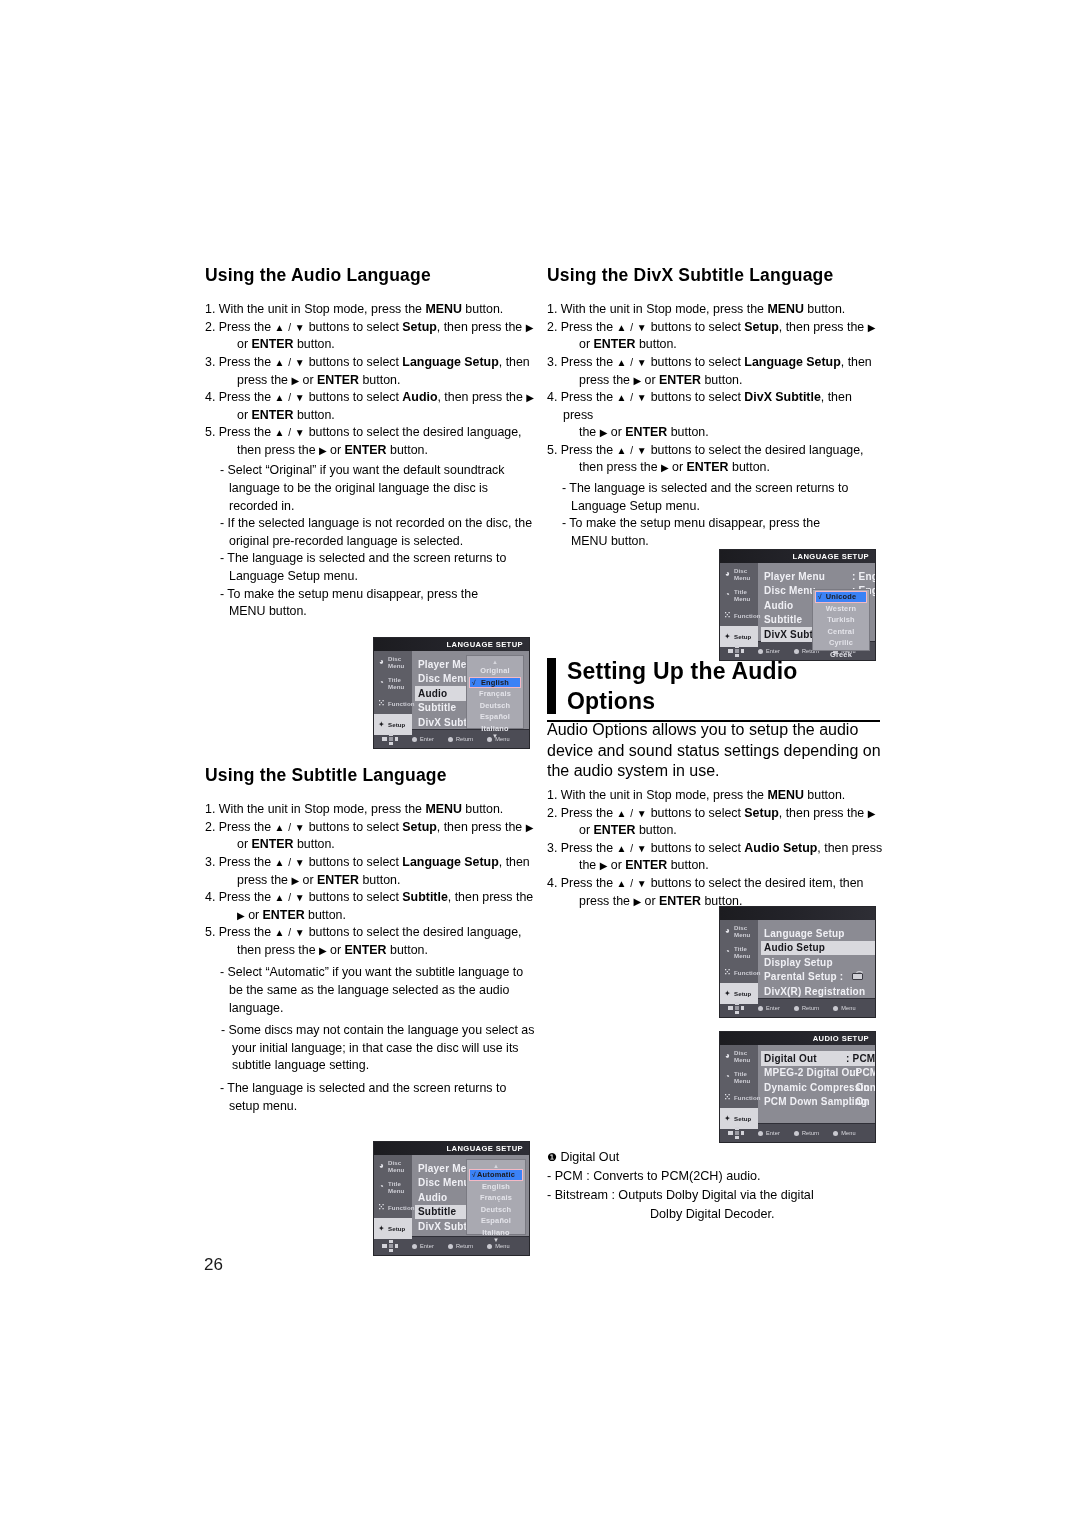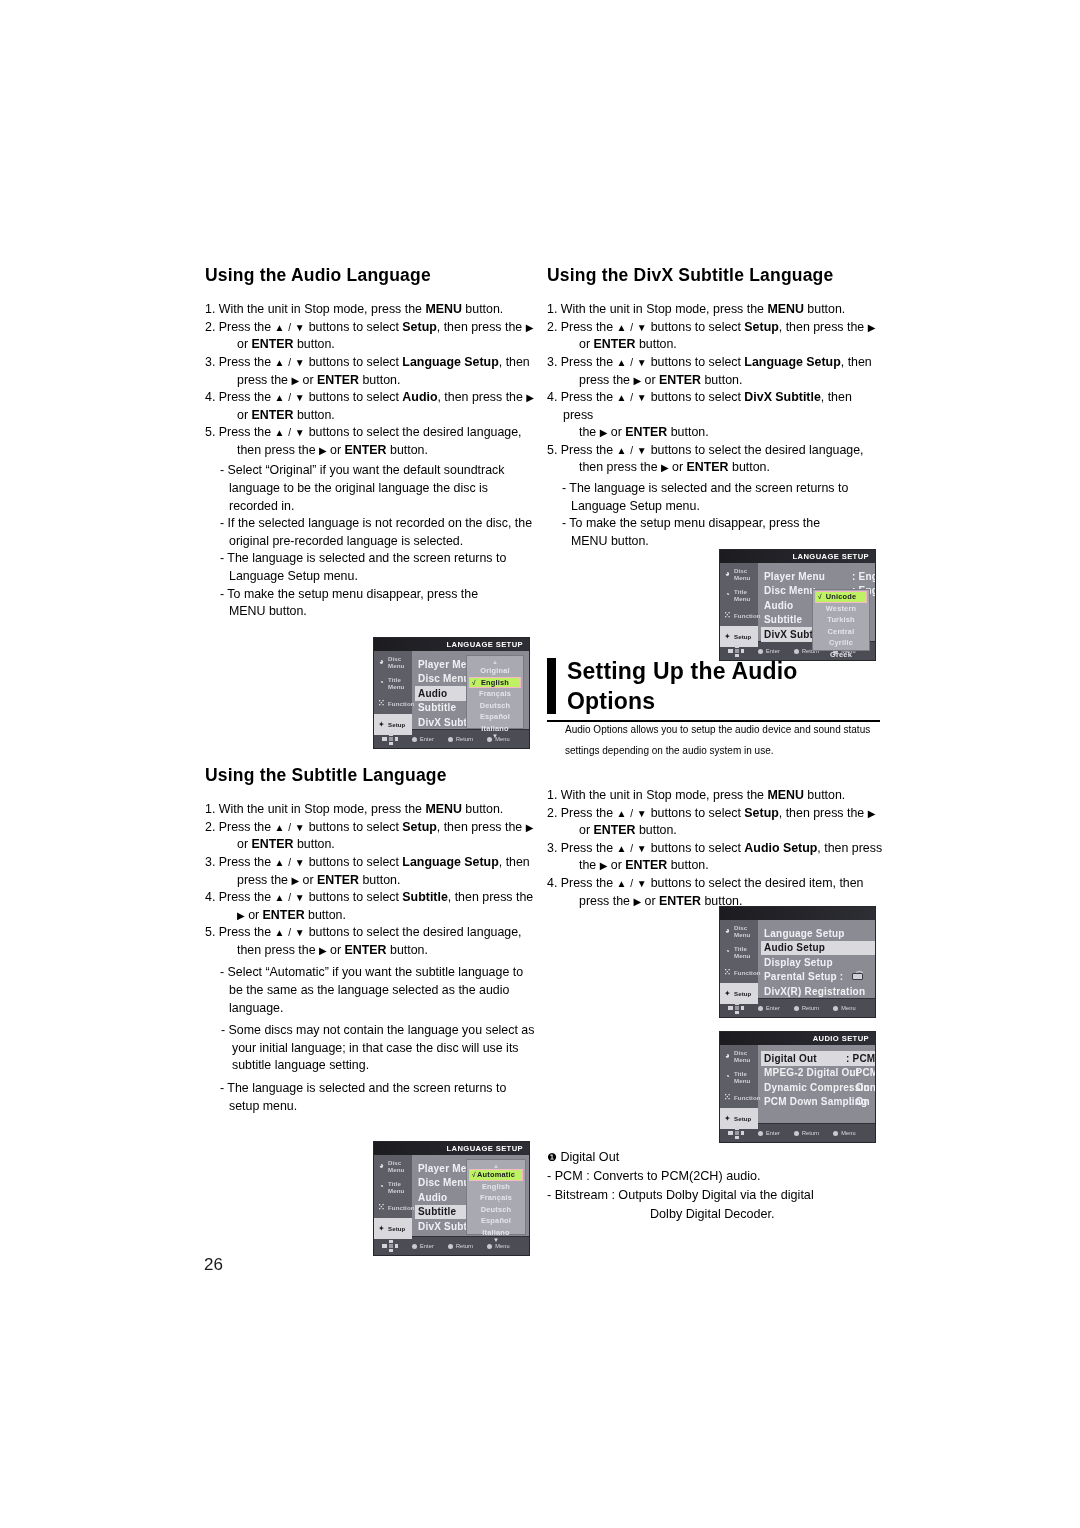--- a/index.html
+++ b/index.html
@@ -54,22 +54,22 @@
   }
   .banner h1{
     margin:0;padding:0 0 0 20px;
     font-size:23px;font-weight:bold;line-height:30px;
     letter-spacing:.2px;
   }
   .banner .rule{
     margin-top:4px;border-bottom:2.5px solid #000;width:333px;
   }
   .intro{
-    position:absolute;left:565px;top:720px;width:336px;
-    font-size:10px;line-height:20.5px;
+    position:absolute;left:547px;top:720px;width:336px;
+    font-size:16px;line-height:20.5px;
   }
 
   
   .osd{
     position:absolute;
     background:#7b7b83;
     border:1px solid #26262b;
     box-sizing:border-box;
     font-size:7.3px;
     color:#e9e9ee;
@@ -158,21 +158,21 @@
     box-sizing:border-box;
     padding:4px 2px 4px 2px;
   }
   .dd-item{
     height:11.5px;line-height:11.5px;
     font-size:7.4px;text-align:center;
     color:#e4e4ea;letter-spacing:.2px;
     position:relative;
   }
   .dd-item.cur{
-    background:#bef264;color:#1a1a20;
+    background:#3b82f6;color:#1a1a20;
     border:1px solid #f4b9c5;
     height:11.5px;line-height:10px;box-sizing:border-box;
   }
   .dd-item .ck{
     position:absolute;left:2px;top:0;font-size:6.5px;color:#e9e9ef;
   }
   .dd-item.cur .ck{color:#2a2a30;}
   .dd-arrow{
     text-align:center;font-size:6px;line-height:5px;color:#d7d7dd;height:5px;
   }

